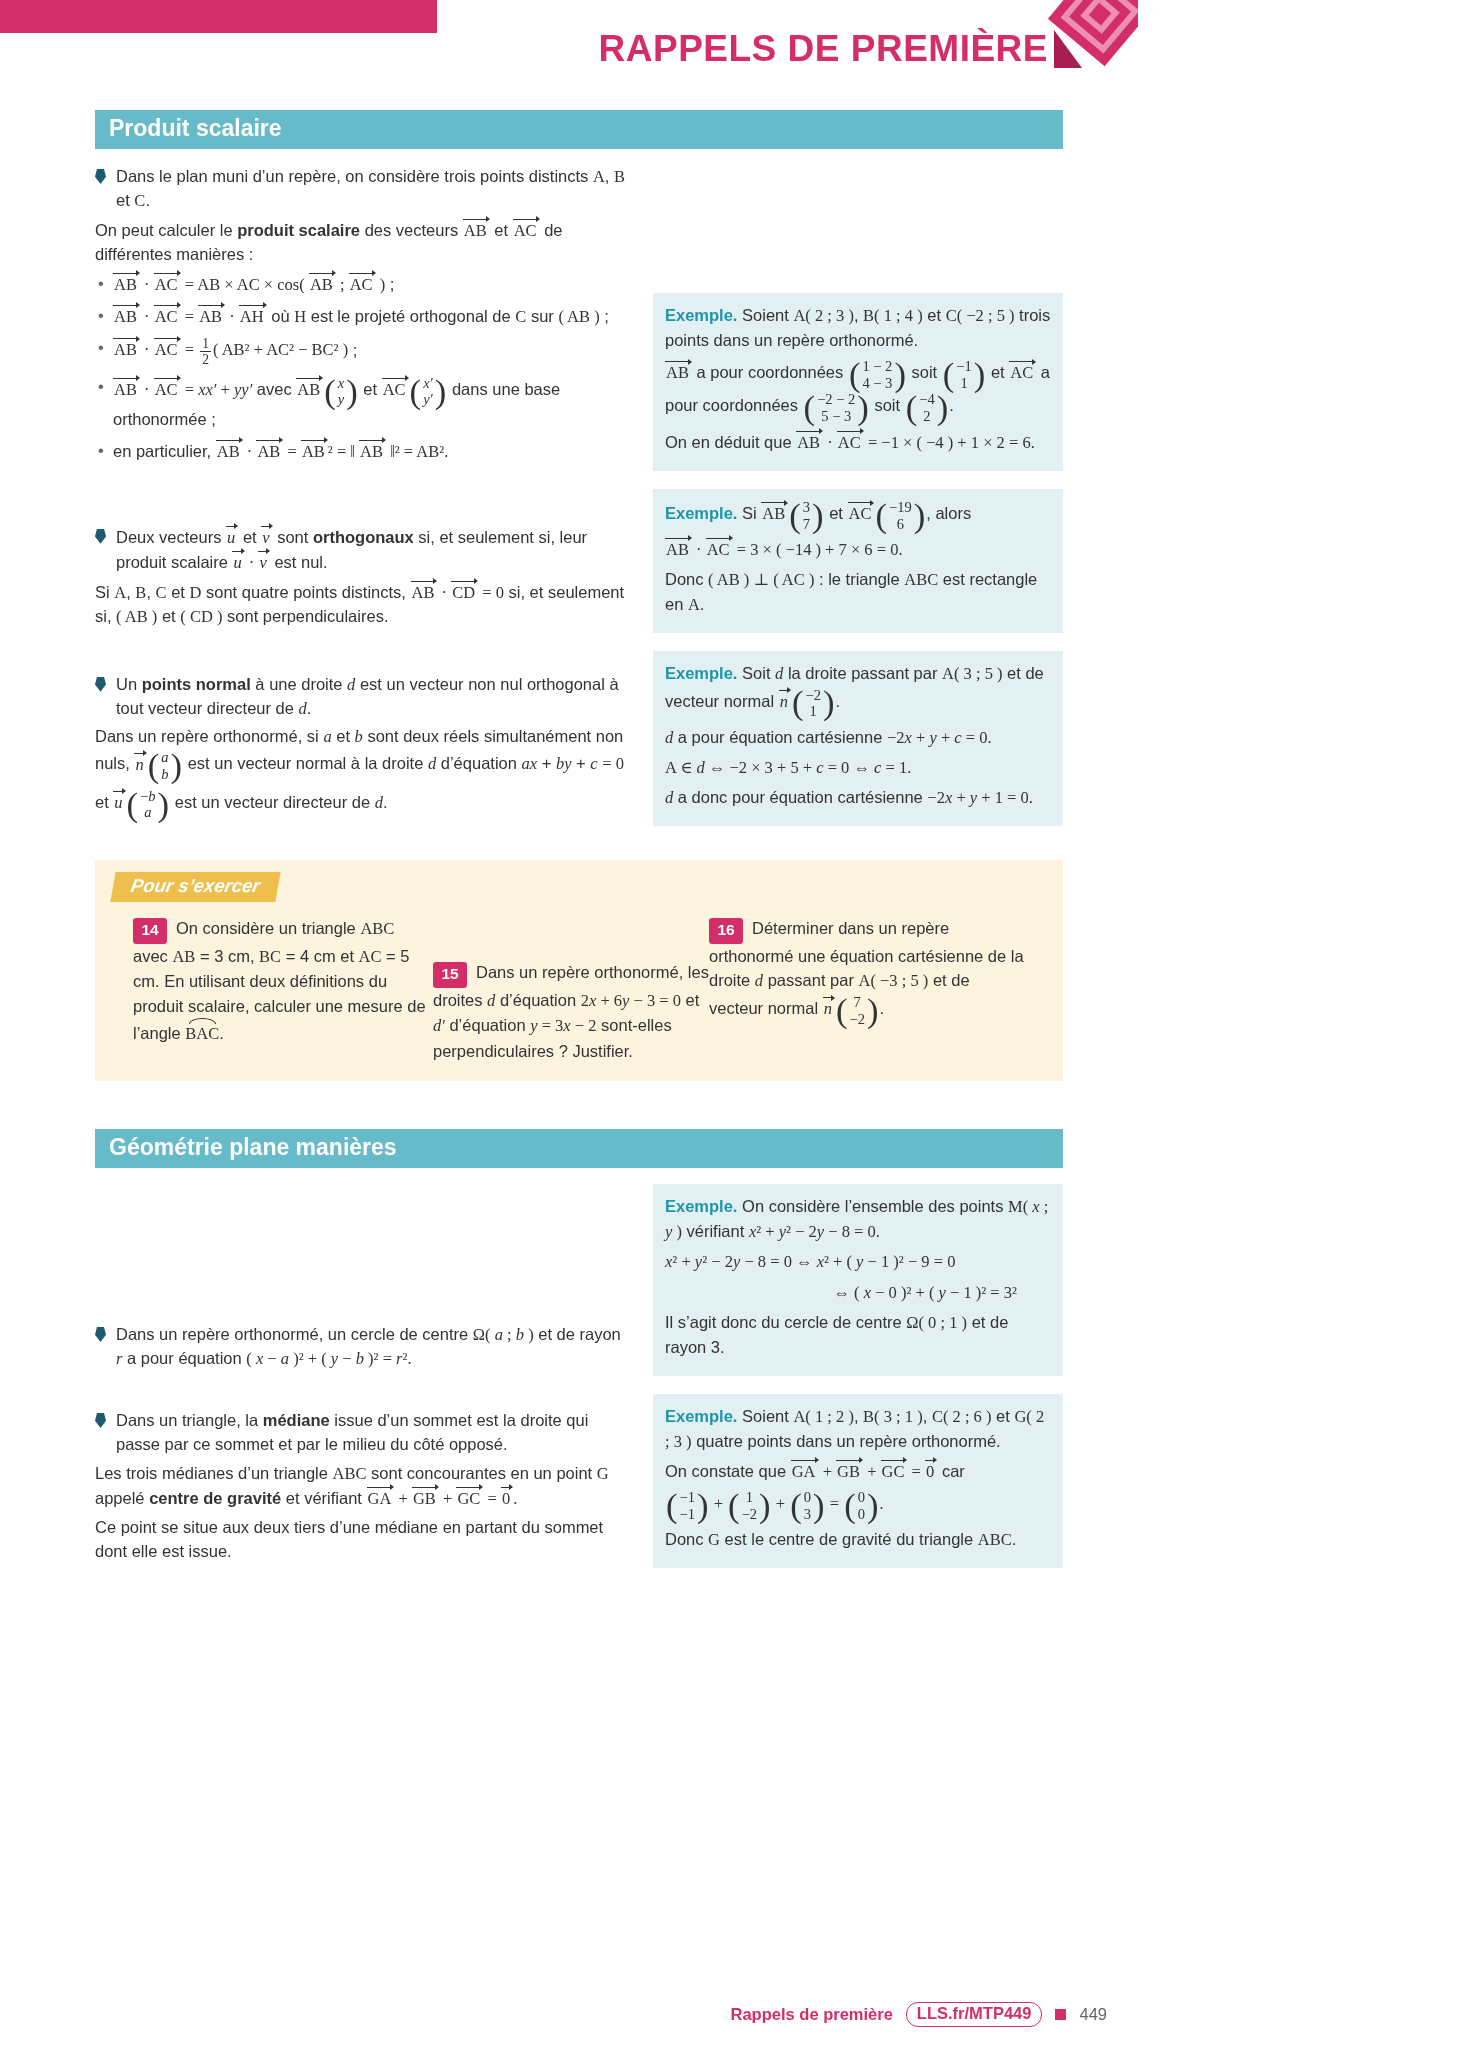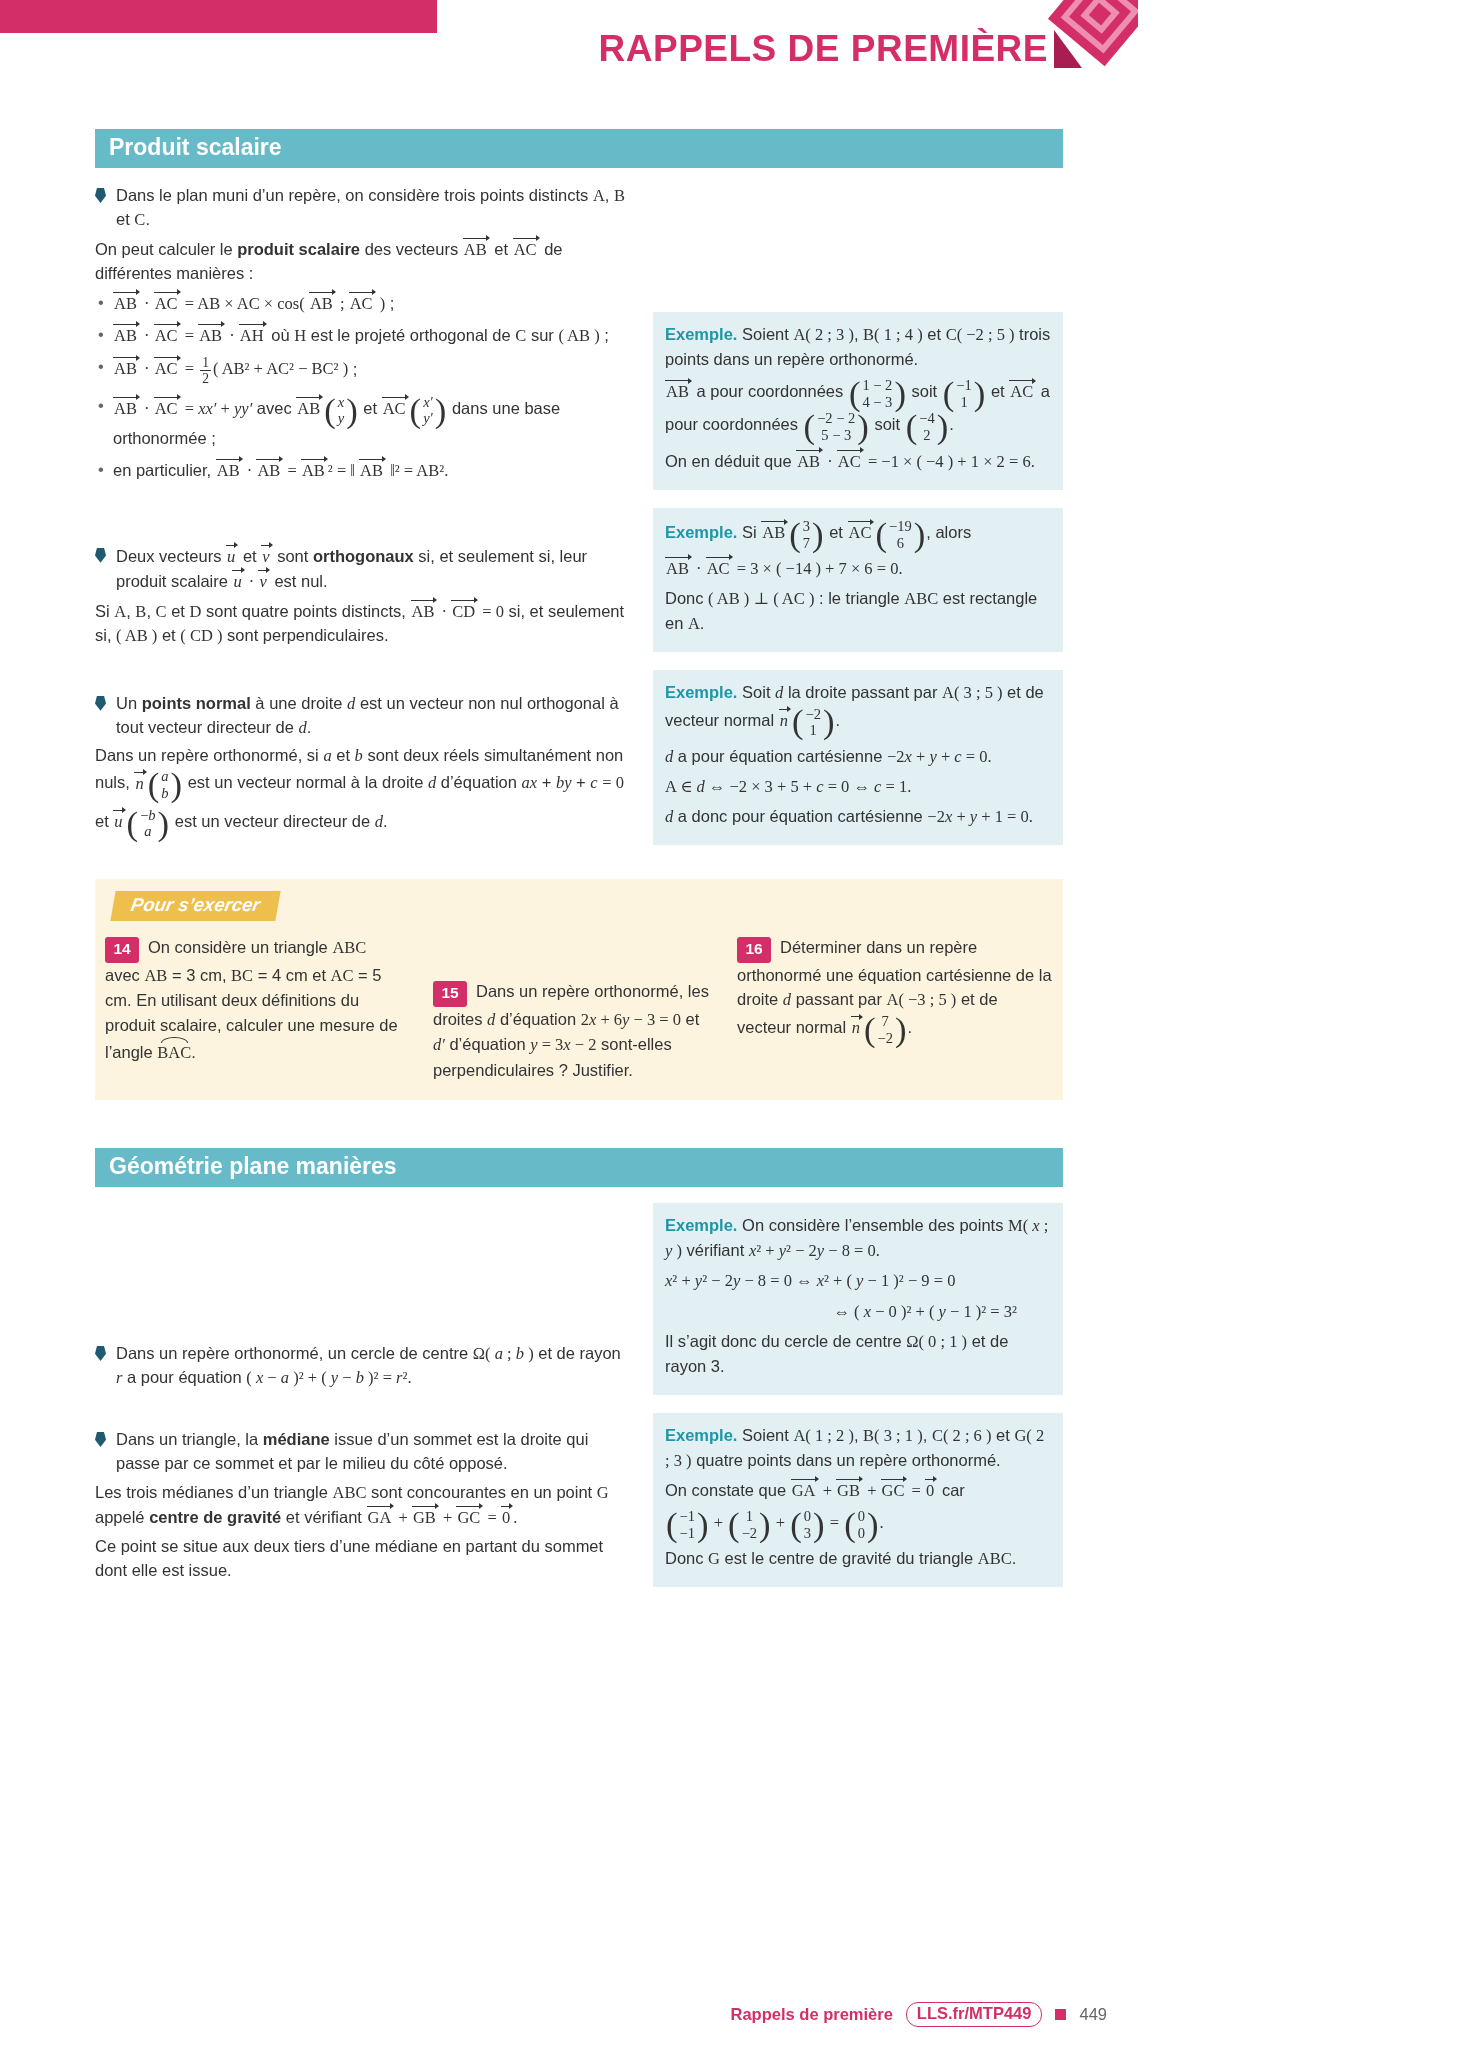--- a/index.html
+++ b/index.html
@@ -24,21 +24,21 @@
 
   
   .top-strip{position:absolute;top:0;left:0;width:437px;height:33px;background:var(--pink);}
   .page-title{
     position:absolute;top:28px;left:95px;width:953px;text-align:right;
     font-size:37px;font-weight:bold;color:var(--pink);letter-spacing:.5px;
   }
   .corner-deco{position:absolute;top:0;left:1046px;width:92px;height:86px;overflow:hidden;}
 
   
-  .content{position:absolute;left:95px;top:129px;width:968px;}
+  .content{position:absolute;left:95px;top:110px;width:968px;}
   .sec-header{
     background:var(--teal);color:#fff;font-weight:bold;font-size:23px;
     padding:5px 14px 7px;margin-bottom:16px;
   }
   .row{display:flex;align-items:flex-end;margin-bottom:18px;}
   .col-left{width:548px;padding-right:16px;line-height:1.45;}
   .col-right{
     width:410px;margin-left:auto;background:var(--exbg);
     padding:10px 12px 11px;line-height:1.52;
   }
@@ -74,21 +74,21 @@
     content:'';position:absolute;top:0;left:10%;right:10%;height:5px;
     border:1.3px solid currentColor;border-bottom:none;border-radius:50% 50% 0 0/100% 100% 0 0;
   }
 
   
   .exercises{position:relative;background:var(--cream);padding:10px 10px 18px;margin-top:34px;}
   .badge{
     display:inline-block;background:var(--yellow);color:#fff;font-weight:bold;font-style:italic;
     font-size:18.5px;padding:3px 18px 5px;transform:skewX(-10deg);margin:2px 0 14px 8px;
   }
-  .ex-row{display:flex;justify-content:space-between;}
+  .ex-row{display:flex;justify-content:center;}
   .ex{line-height:1.48;}
   .ex:nth-child(1){width:300px;}
   .ex:nth-child(2){width:276px;margin-top:44px;}
   .ex:nth-child(3){width:316px;}
   .exnum{
     display:inline-block;background:var(--pink);color:#fff;font-weight:bold;font-size:15.5px;
     min-width:34px;text-align:center;padding:1px 0 2px;border-radius:3px;margin-right:9px;
     vertical-align:-1px;
   }
 

